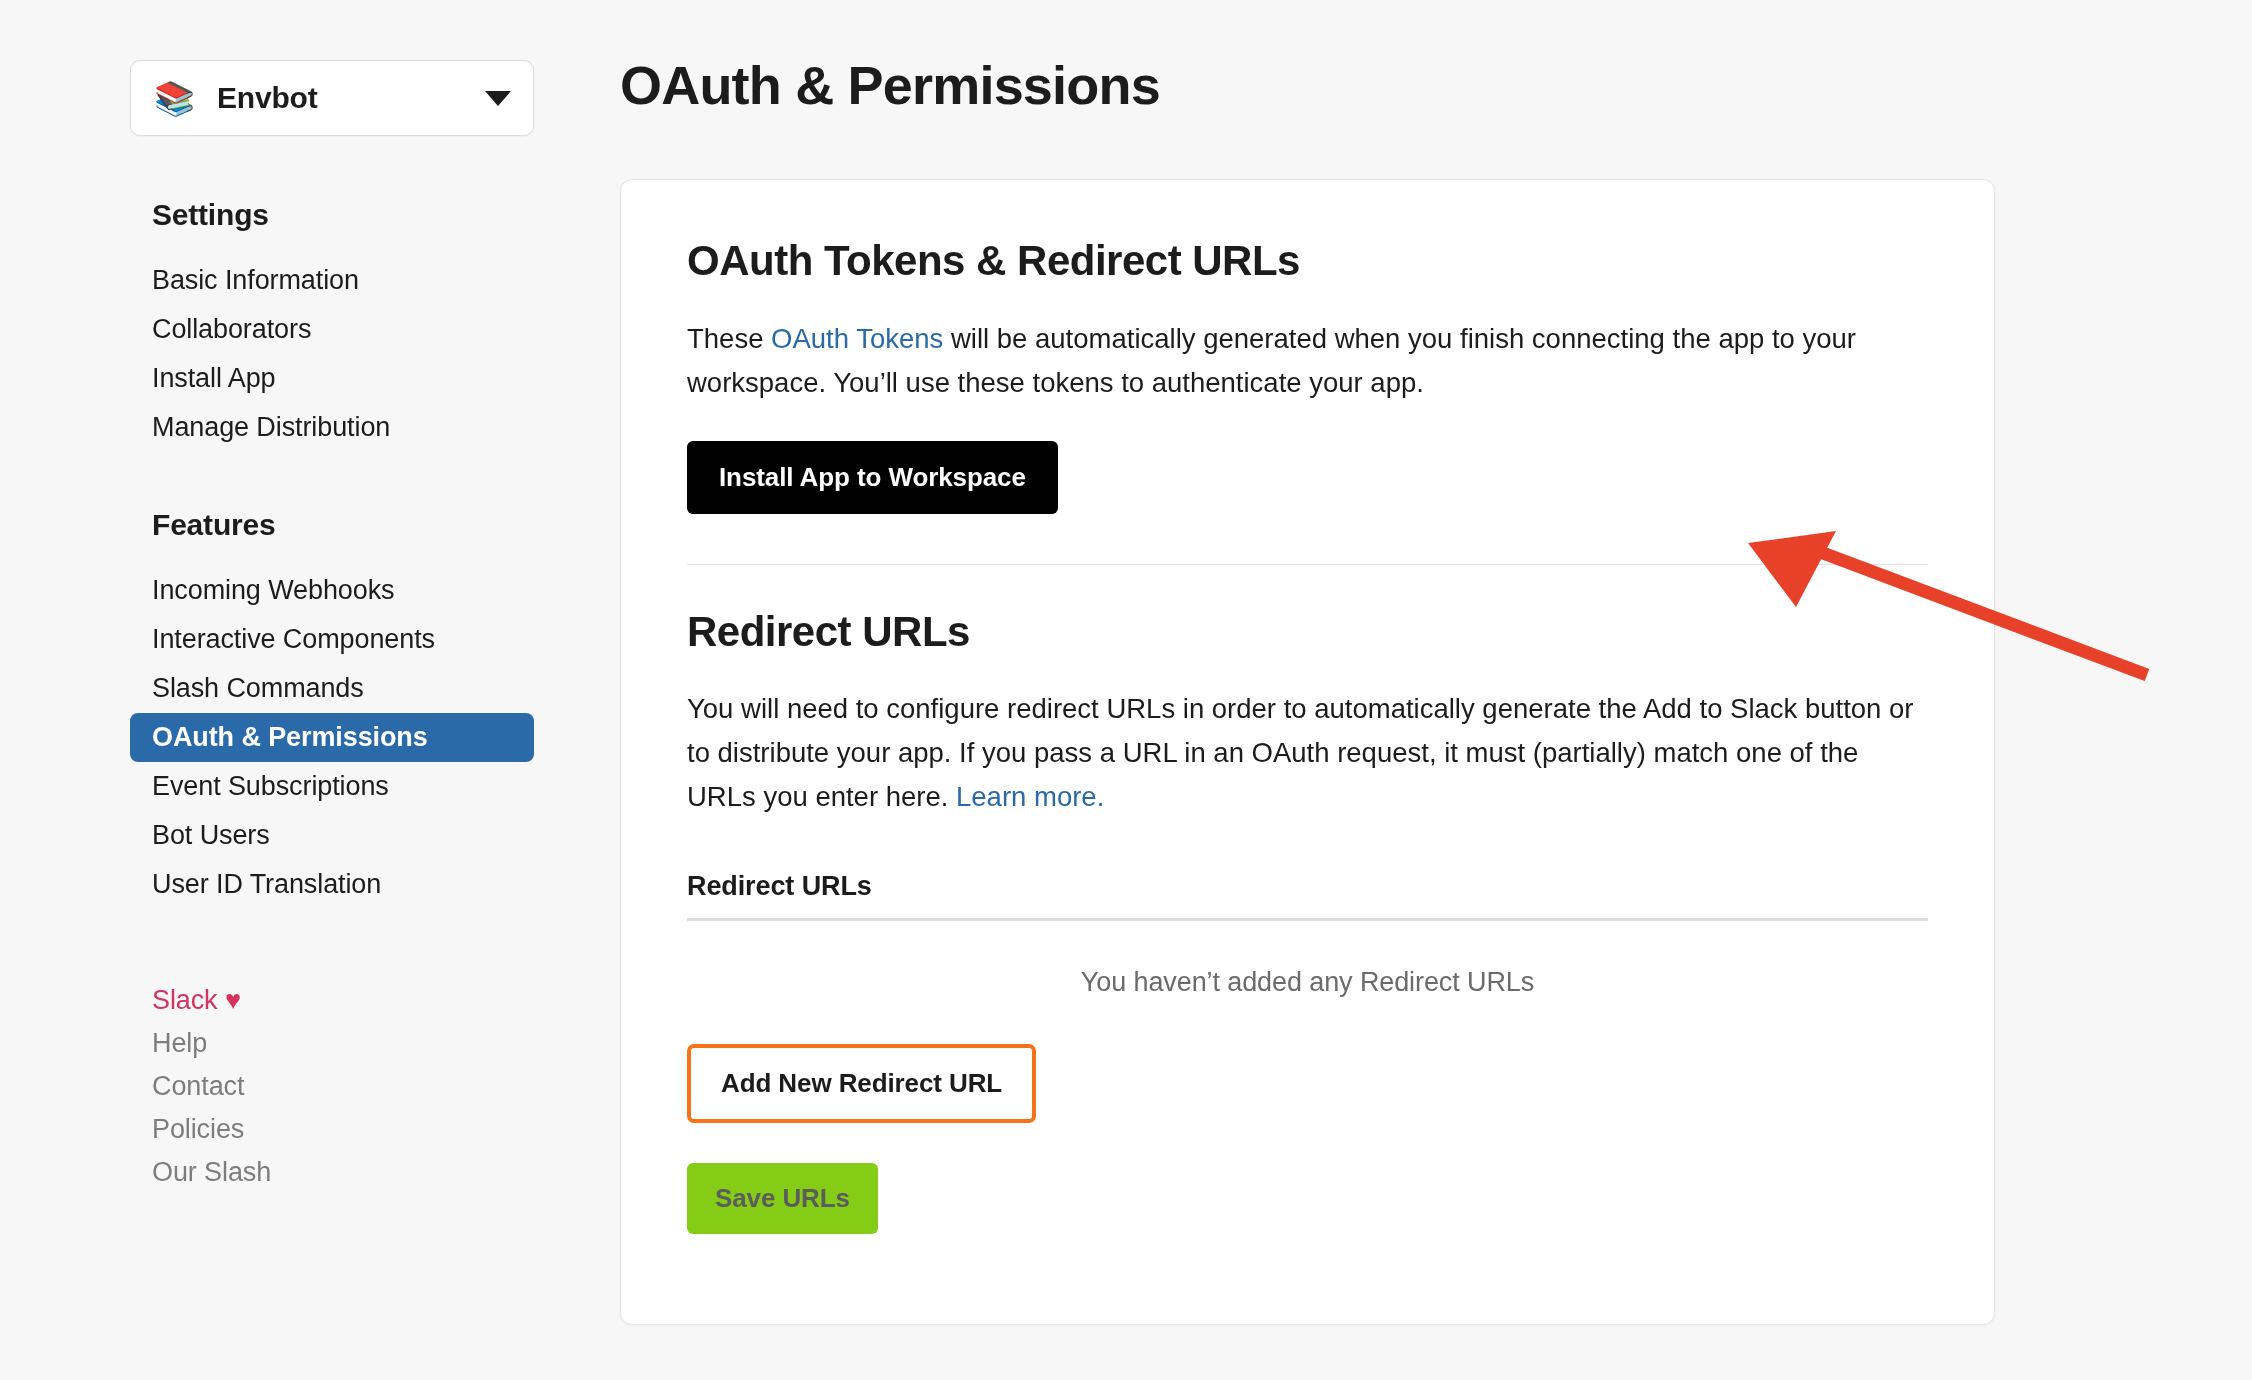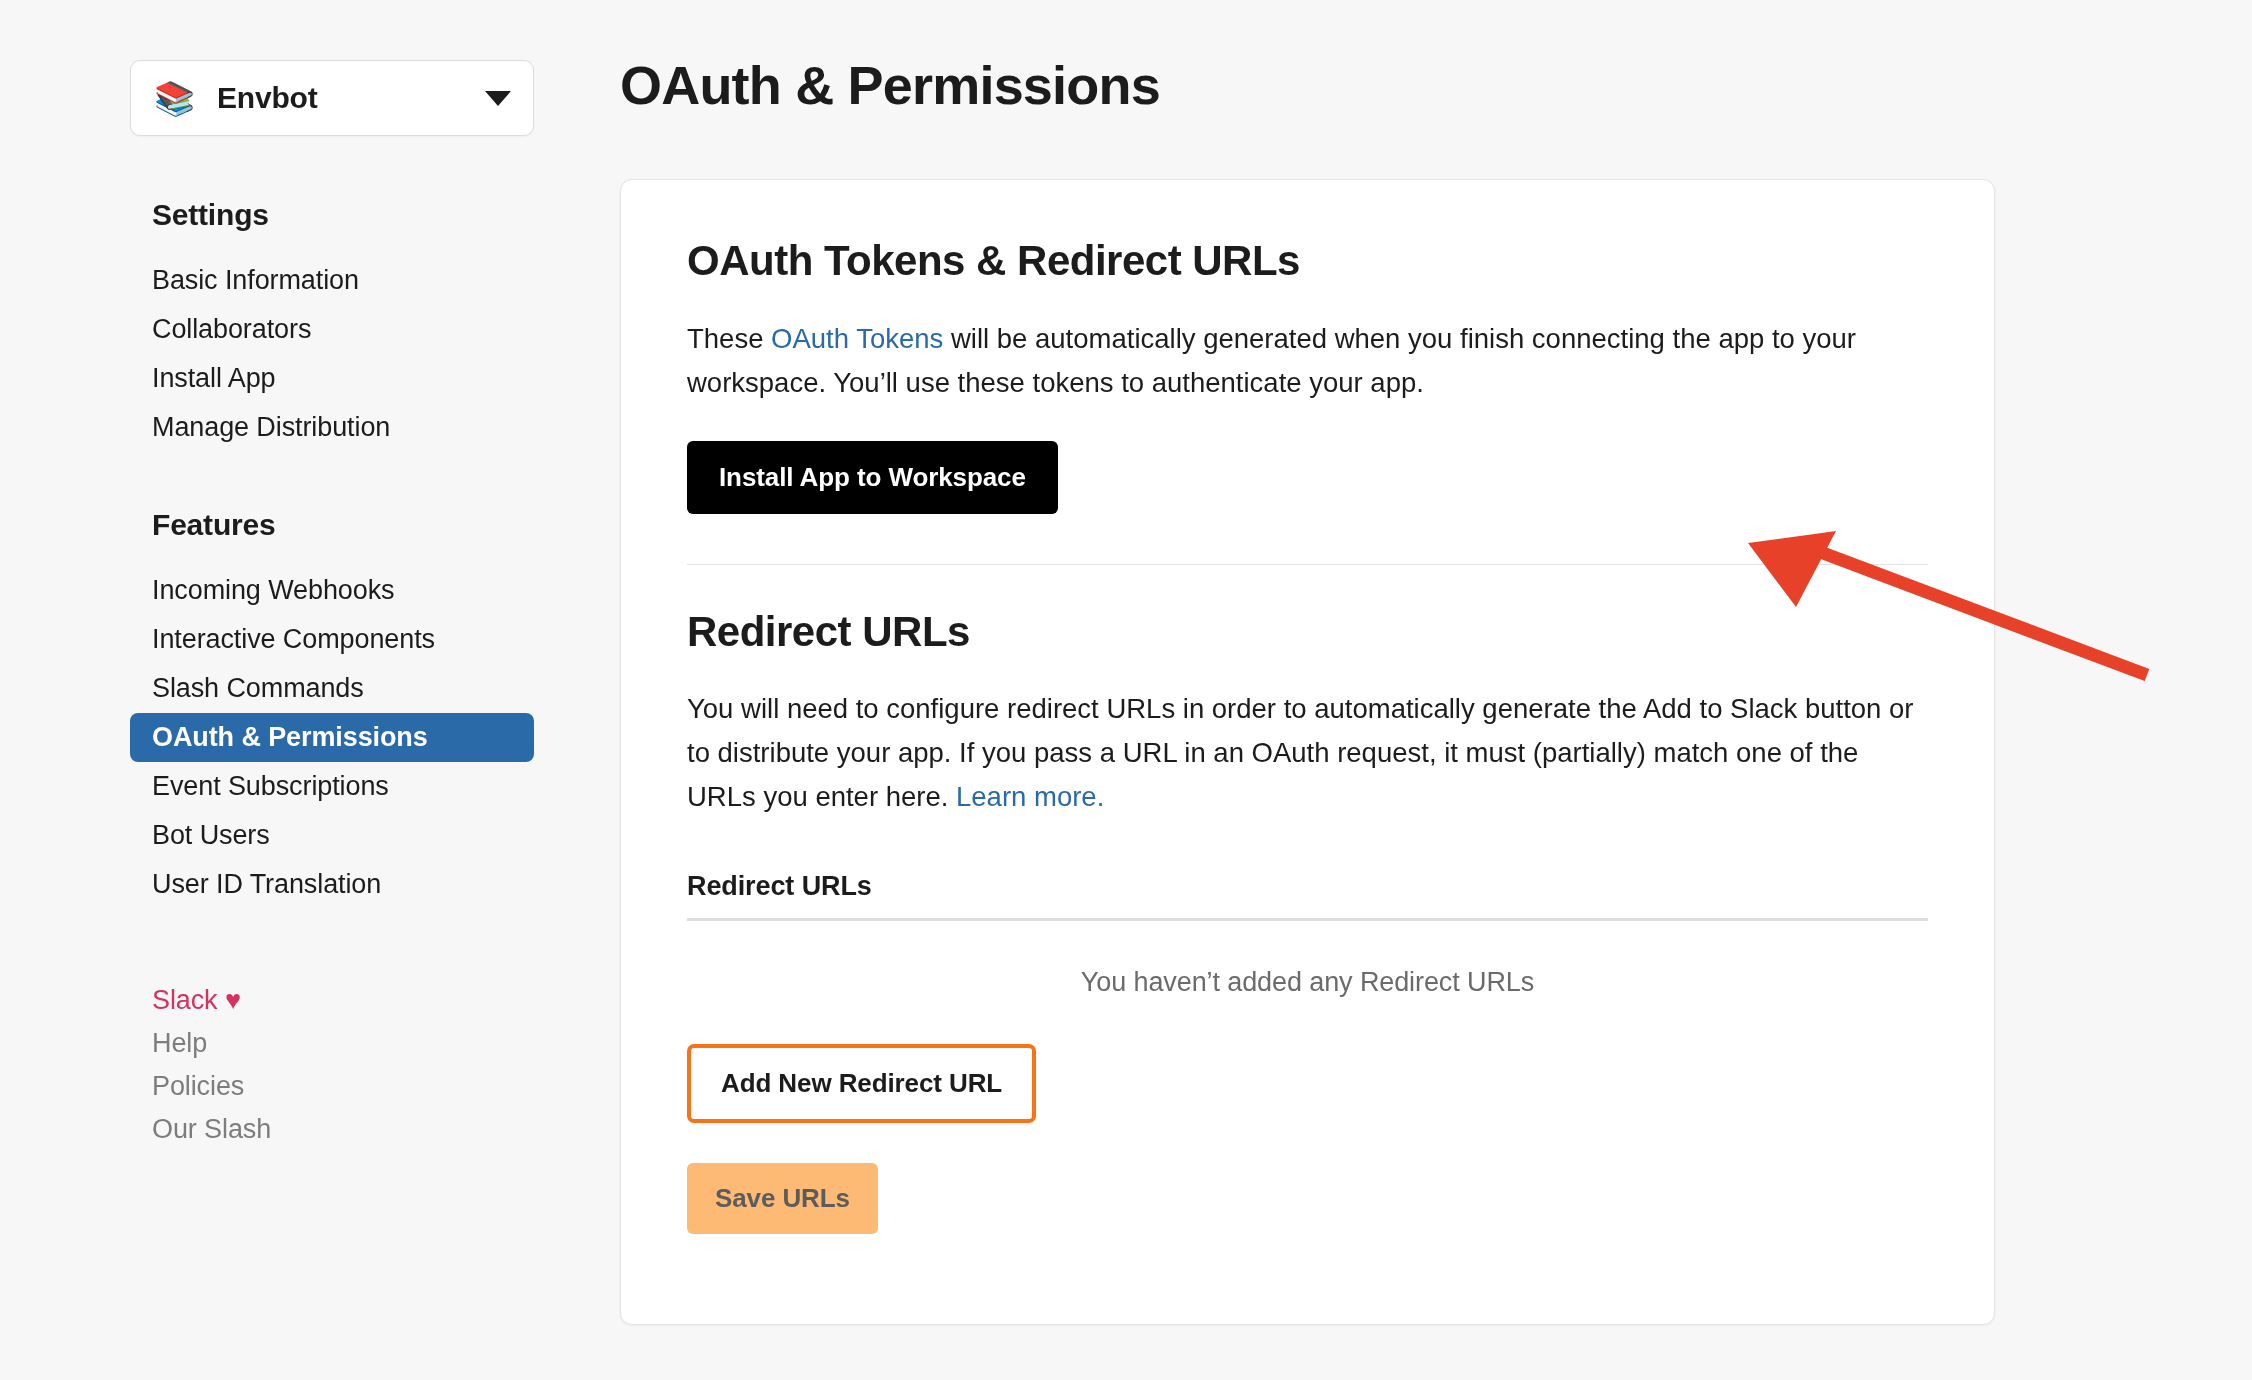--- a/index.html
+++ b/index.html
@@ -233,21 +233,21 @@
     font-size: 26px;
     font-weight: bold;
     color: #1d1c1d;
     padding: 20px 30px;
     letter-spacing: -0.1px;
     display: block;
   }
 
   .btn-disabled {
     margin-top: 40px;
-    background: #fdba74;
+    background: #84cc16;
     border-radius: 6px;
     font-size: 26px;
     font-weight: bold;
     color: #5c5c5c;
     padding: 20px 28px;
     letter-spacing: -0.1px;
     display: block;
     cursor: default;
   }
 
@@ -289,20 +289,21 @@
       <li class="nav-item">Slash Commands</li>
       <li class="nav-item active">OAuth &amp; Permissions</li>
       <li class="nav-item">Event Subscriptions</li>
       <li class="nav-item">Bot Users</li>
       <li class="nav-item">User ID Translation</li>
     </ul>
 
     <ul class="footer-links">
       <li class="slack-link"><span>Slack</span> <span class="heart-icon">♥</span></li>
       <li>Help</li>
+      <li>Contact</li>
       <li>Policies</li>
       <li>Our Slash</li>
     </ul>
 
   </aside>
 
   <main class="main">
 
     <h1 class="page-title">OAuth &amp; Permissions</h1>
 

